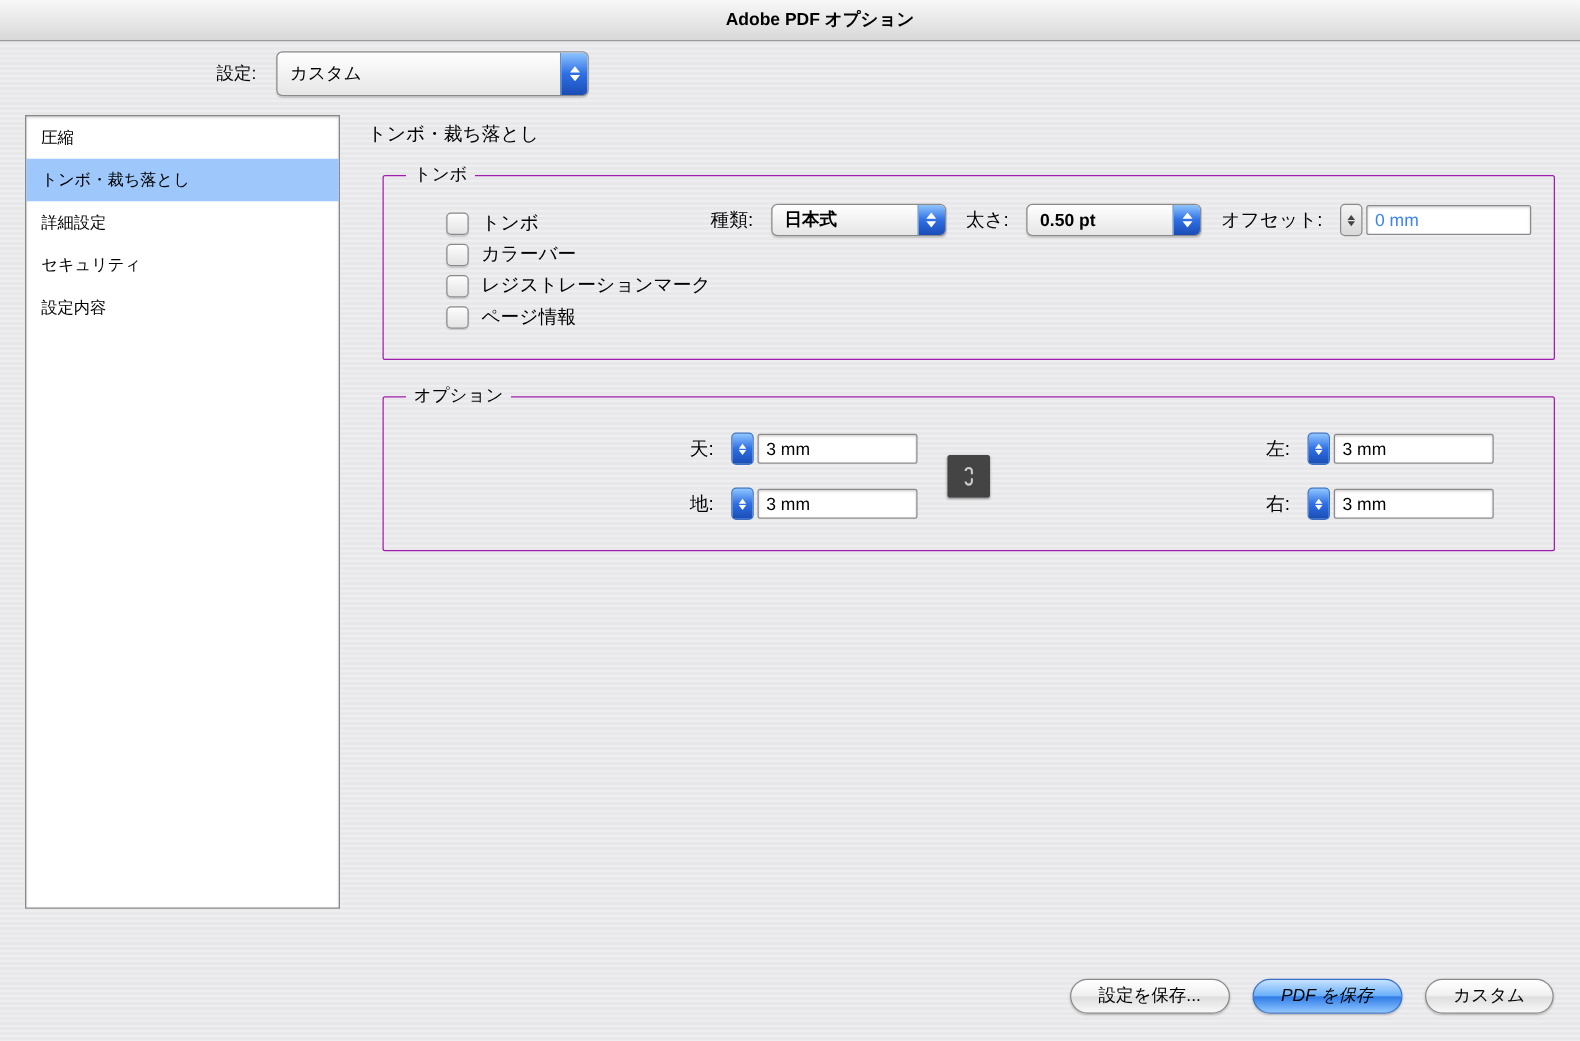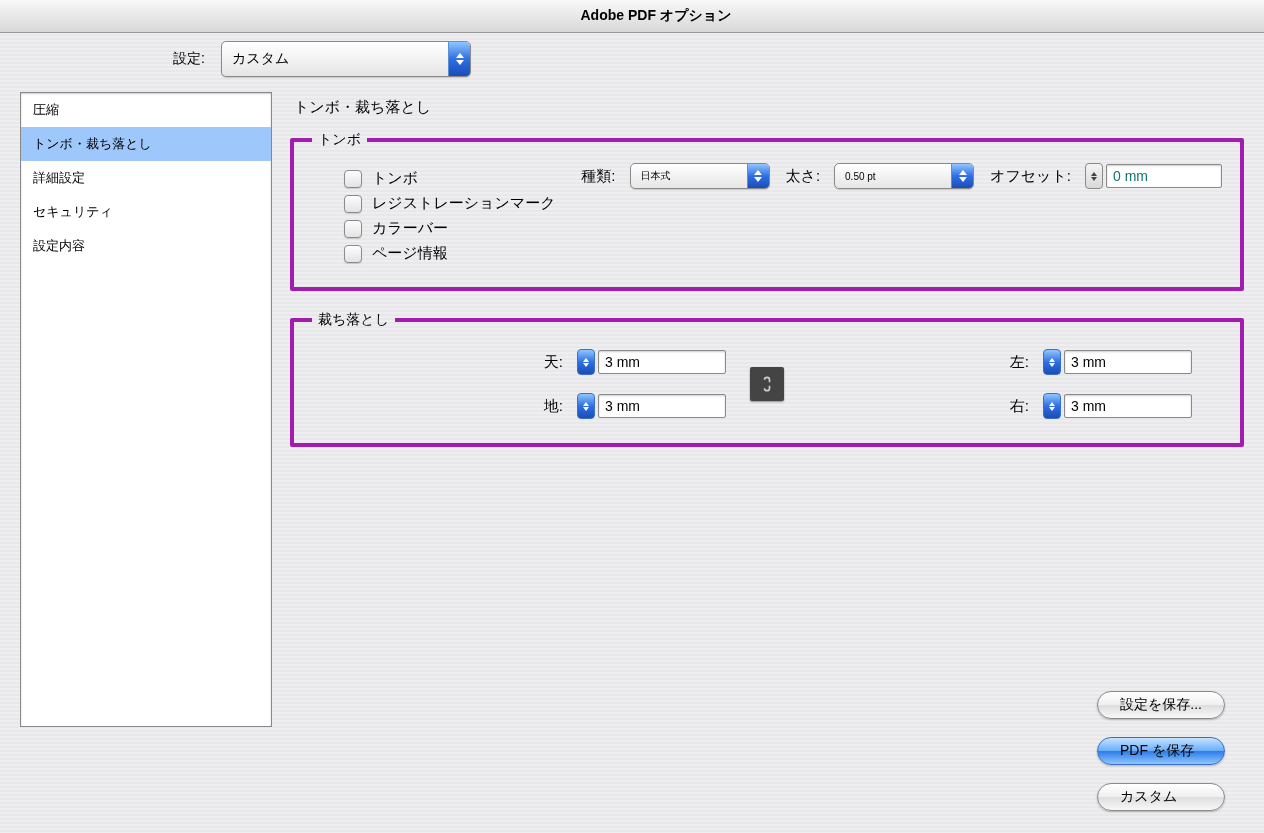--- a/index.html
+++ b/index.html
@@ -103,25 +103,26 @@
       flex: 1;
       padding-top: 6px;
     }
     .section-title {
       font-size: 15px;
       margin-bottom: 14px;
       padding-left: 4px;
     }
 
     fieldset {
-      border: 4px solid #a21caf;
+      border: 1px solid #a21caf;
       border-radius: 2px;
       padding: 14px 18px 18px 18px;
       margin-bottom: 20px;
       position: relative;
+      margin-left: 16px;
     }
     fieldset legend {
       padding: 0 6px;
       font-size: 14px;
     }
 
     .checkbox-row {
       display: flex;
       align-items: center;
       gap: 10px;
@@ -146,21 +147,21 @@
       gap: 16px;
     }
     .right-row {
       display: flex;
       align-items: center;
       justify-content: flex-end;
       gap: 14px;
     }
     .right-row .rlabel { font-size: 15px; }
     .aqua-select.small { height: 26px; width: 140px; }
-    .aqua-select.small .sel-text { font-size: 10px; }
+    .aqua-select.small .sel-text { font-size: 14px; font-weight: bold; }
 
     .stepper-input {
       display: inline-flex;
       align-items: center;
       height: 26px;
     }
     .stepper-input .stepper {
       width: 18px; height: 26px;
       background: linear-gradient(to bottom, #f4f4f4, #d9d9d9);
       border: 1px solid #8a8a8a;
@@ -174,26 +175,26 @@
     }
     .stepper-input .stepper .su, .stepper-input .stepper .sd {
       width: 0; height: 0;
       border-left: 3px solid transparent;
       border-right: 3px solid transparent;
     }
     .stepper-input .stepper .su { border-bottom: 4px solid #444; }
     .stepper-input .stepper .sd { border-top: 4px solid #444; }
     .stepper-input input {
       height: 24px;
-      width: 116px;
+      width: 132px;
       border: 1px solid #8a8a8a;
       border-radius: 2px;
       padding: 0 6px;
       font-size: 14px;
-      color: #0f766e;
+      color: #3b82f6;
       box-shadow: inset 0 1px 2px rgba(0,0,0,0.2);
     }
     .stepper-input.blue .stepper {
       background: linear-gradient(to bottom, #8fc6ff, #2f6fe4 50%, #1a4db5);
       border-color: #3a71c7;
     }
     .stepper-input.blue .stepper .su { border-bottom-color: #fff; }
     .stepper-input.blue .stepper .sd { border-top-color: #fff; }
     .stepper-input.blue input { color: #000; width: 128px; }
 
@@ -222,42 +223,42 @@
       box-shadow: 0 1px 2px rgba(0,0,0,0.4);
       grid-row: 1 / 3;
       grid-column: 2;
       justify-self: center;
     }
     .link-icon svg { width: 16px; height: 20px; stroke: #ccc; fill: none; stroke-width: 2; }
 
     .footer {
       position: absolute;
       bottom: 22px;
-      right: 39px;
+      right: 21px;
       display: flex;
       gap: 18px;
-      flex-direction: column;
     }
     .aqua-button {
       height: 28px;
       padding: 0 22px;
       border-radius: 14px;
       border: 1px solid #8a8a8a;
       background: linear-gradient(to bottom, #ffffff 0%, #f0f0f0 48%, #dedede 52%, #f8f8f8 100%);
       box-shadow: 0 1px 2px rgba(0,0,0,0.25);
       font-size: 14px;
       display: inline-flex;
       align-items: center;
       cursor: default;
     }
     .aqua-button.primary {
       background: linear-gradient(to bottom, #c6e2ff 0%, #6bb0fb 48%, #2f7de8 52%, #8fc6ff 100%);
       border-color: #3a71c7;
       color: #000;
       font-weight: 500;
+      font-style: italic;
     }
   </style>
 </head>
 <body>
 
 <div class="titlebar">
   <span>Adobe PDF オプション</span>
 </div>
 
 <div class="top-row">
@@ -285,25 +286,25 @@
 
     <fieldset>
       <legend>トンボ</legend>
 
       <div class="checkbox-row indented">
         <span class="mac-checkbox"></span>
         <span>トンボ</span>
       </div>
       <div class="checkbox-row indented">
         <span class="mac-checkbox"></span>
-        <span>レジストレーションマーク</span>
+        <span>カラーバー</span>
       </div>
       <div class="checkbox-row indented">
         <span class="mac-checkbox"></span>
-        <span>カラーバー</span>
+        <span>レジストレーションマーク</span>
       </div>
       <div class="checkbox-row indented">
         <span class="mac-checkbox"></span>
         <span>ページ情報</span>
       </div>
 
       <div class="trim-right-col">
         <div class="right-row">
           <span class="rlabel">種類:</span>
           <div class="aqua-select small">
@@ -331,21 +332,21 @@
                 <span class="su"></span>
                 <span class="sd"></span>
               </span>
             <input type="text" value="0 mm" style="">
           </div>
         </div>
       </div>
     </fieldset>
 
     <fieldset>
-      <legend>裁ち落とし</legend>
+      <legend>オプション</legend>
       <div class="bleed-grid">
         <div class="bleed-cell">
           <span class="blabel">天:</span>
           <div class="stepper-input blue">
             <span class="stepper">
                 <span class="su"></span>
                 <span class="sd"></span>
               </span>
             <input type="text" value="3 mm" style="">
           </div>

